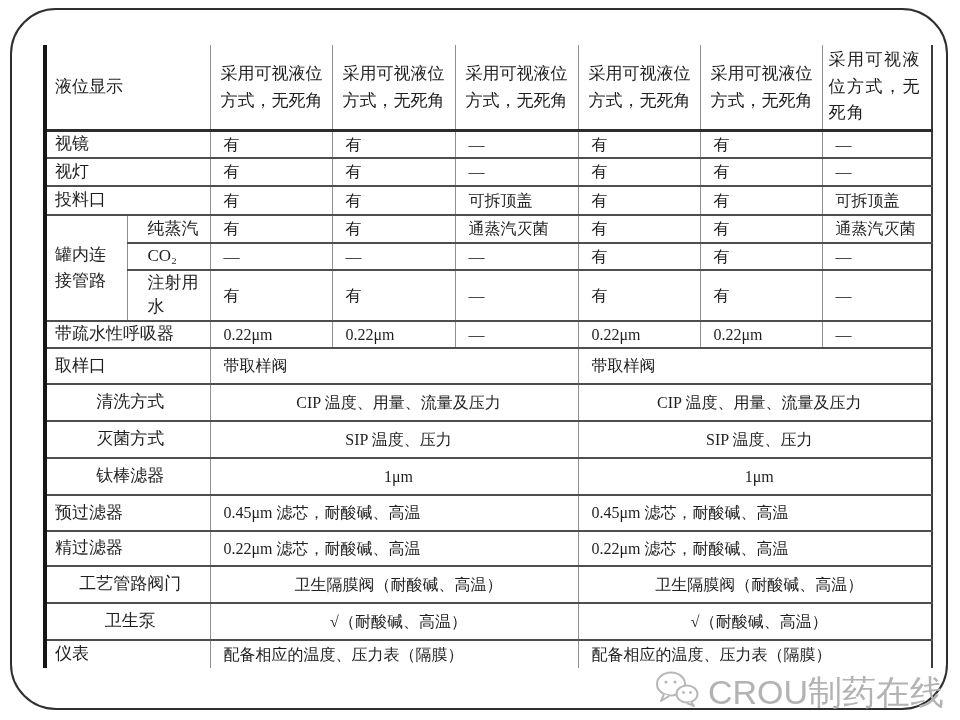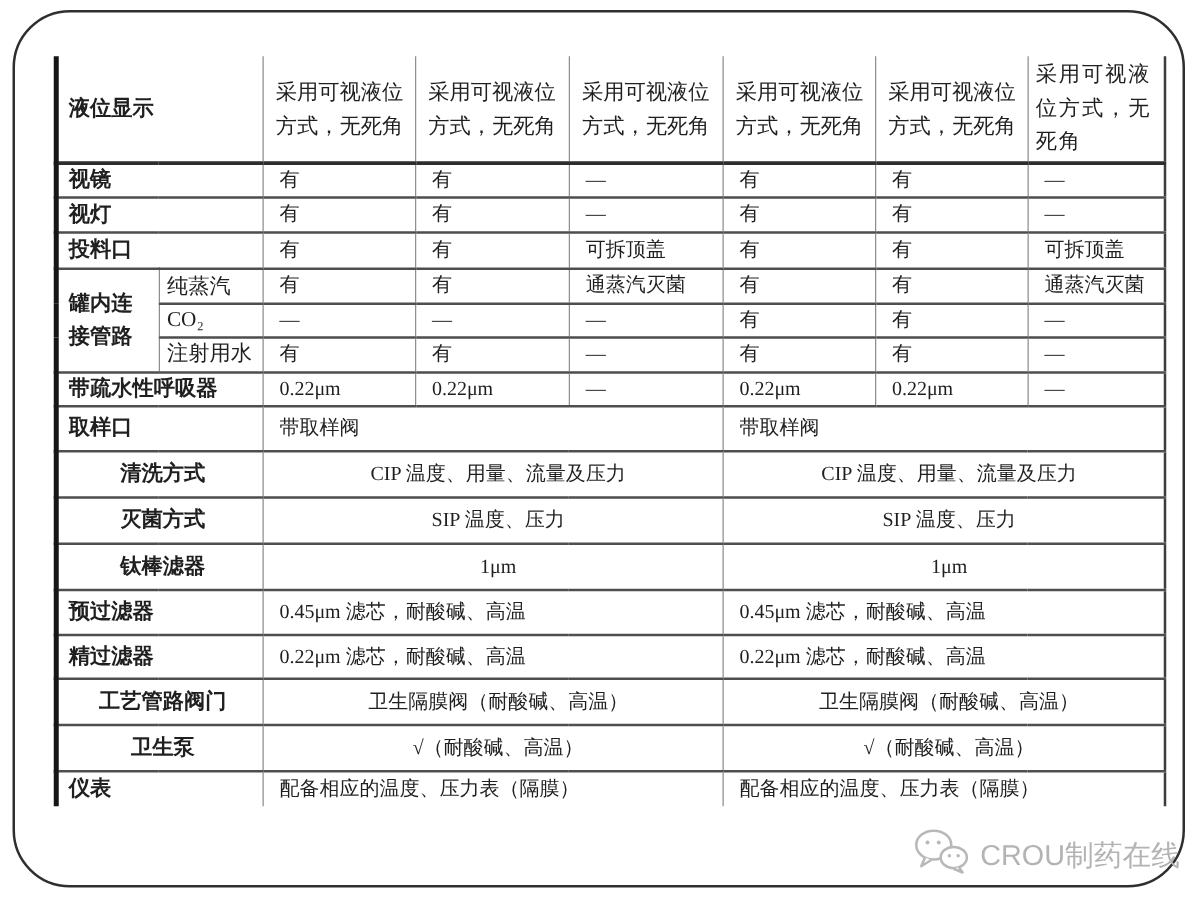--- a/index.html
+++ b/index.html
@@ -16,36 +16,36 @@
     position:absolute; left:43px; top:45px; width:887px;
     border-collapse:collapse; table-layout:fixed;
     border-left:4px solid #161616; border-right:2px solid #3c3c3c;
   }
   td {
     padding:0 4px 0 13px; font-size:16px; vertical-align:middle;
     overflow:hidden; line-height:1.45;
     border-bottom:2px solid #4e4e4e;
   }
   tr.last td { border-bottom:none; }
-  td.lbl { padding-left:8px; font-size:17px;font-weight:bold; }
-  td.sublbl { padding-left:6px; font-size:17px; }
+  td.lbl { padding-left:8px; font-size:17px; }
+  td.sublbl { padding-left:20px; font-size:17px; }
   td.vr { border-right:1px solid #8f8f8f; }
   tr.hdr td { border-bottom:3px solid #2d2d2d; line-height:1.6; padding-left:10px; font-size:17px; }
   tr.hdr td.lbl { padding-left:8px; }
   tr.hdr td.hdr-last { padding-left:6px; letter-spacing:1.5px; line-height:1.55; }
   td .wrap3 { display:inline-block; width:3.2em; line-height:1.55; }
   
   tr.rh-85{height:85px;} tr.rh-28{height:28px;} tr.rh-29{height:29px;margin-top:43px;}
   tr.rh-30{height:14px;} tr.rh-31{height:27px;} tr.rh-32{height:28px;}
   tr.rh-33{height:36px;} tr.rh-35{height:35px;} tr.rh-36{height:36px;}
   tr.rh-37{height:37px;text-align:center;}
   .watermark {
-    position:absolute; right:16px; bottom:14px;
+    position:absolute; right:16px; bottom:4px;
     display:flex; align-items:center; gap:8px;
-    color:#b3b3b3; font-size:23px;
+    color:#b3b3b3; font-size:34px;
     font-family:"Liberation Sans","DejaVu Sans",sans-serif;
   }
   .wm-icon { flex:0 0 auto; }
 </style>
 </head>
 <body>
 
 <div class="page">
   <div class="frame"></div>
 

